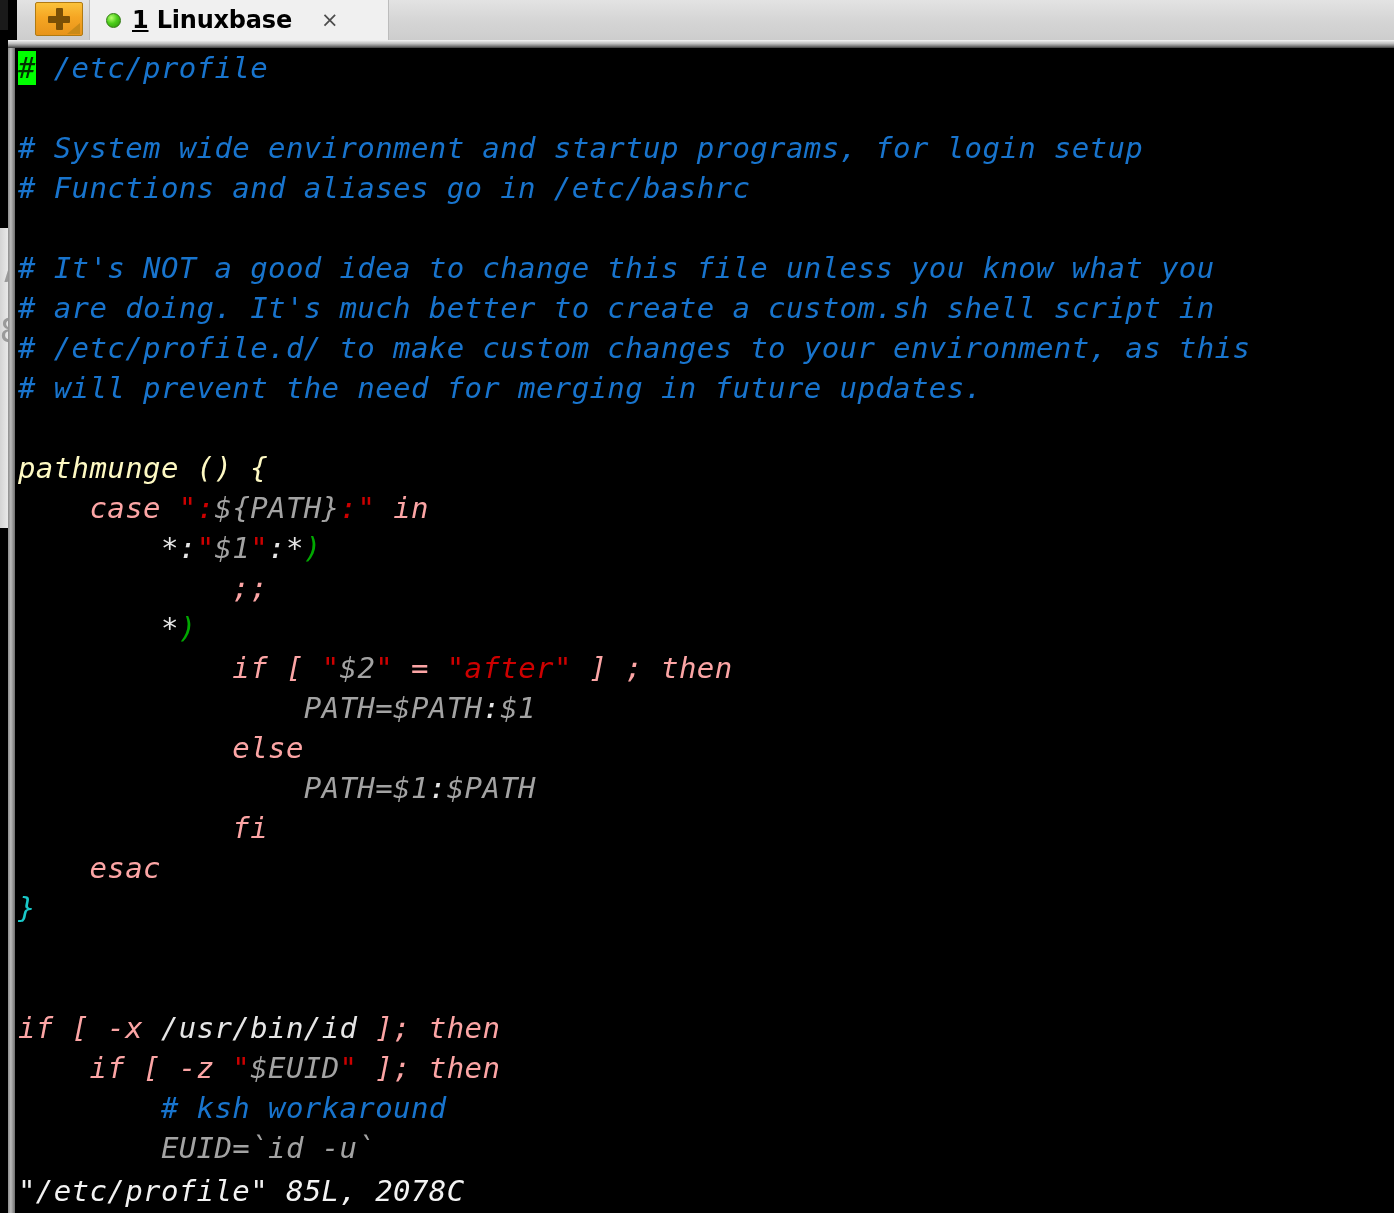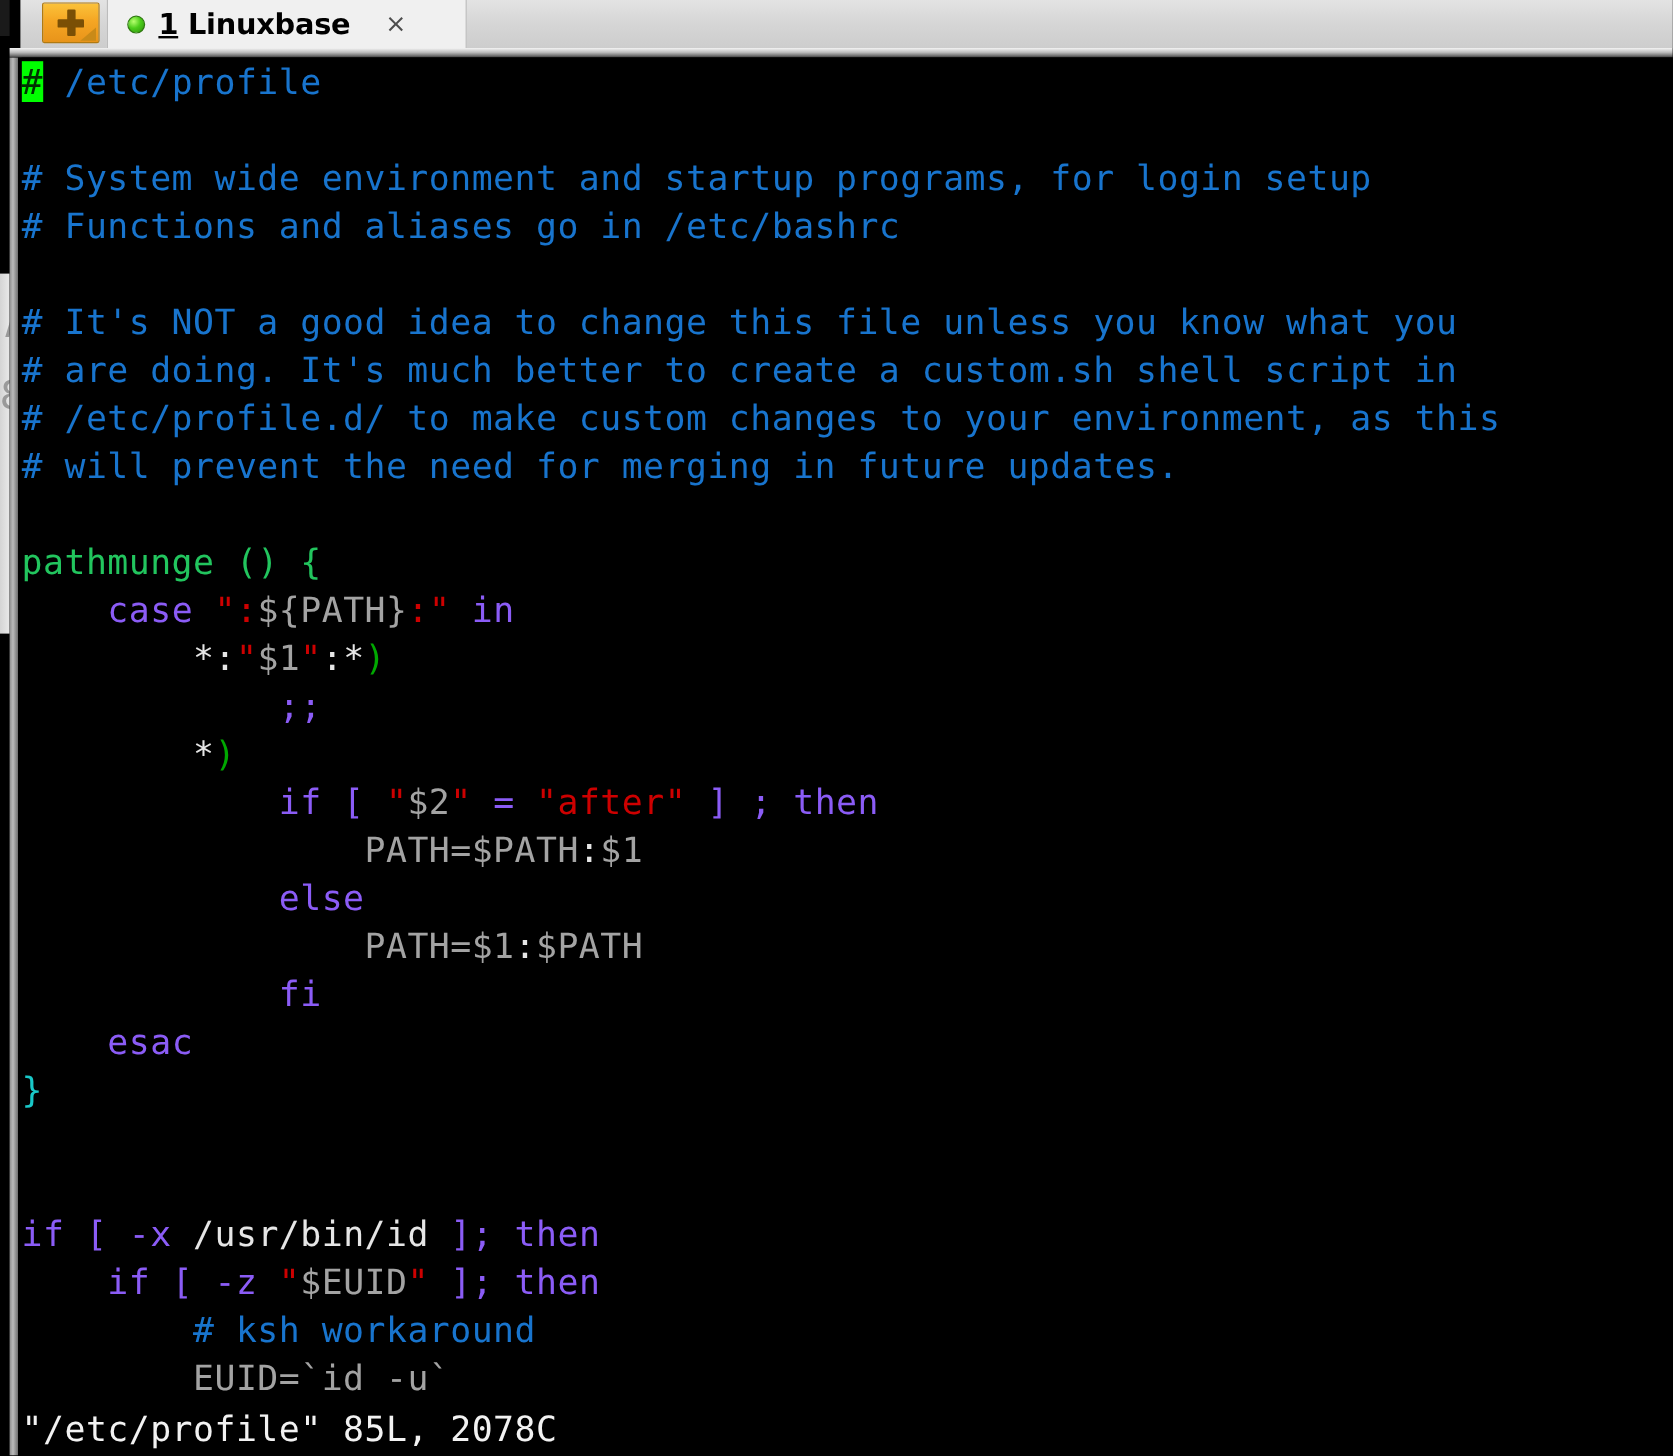--- a/index.html
+++ b/index.html
@@ -148,27 +148,28 @@
     left: 10px; top: 0;
     right: 0; bottom: 0;
     background: #000;
     color: #d8d8d8;
     font-family: "DejaVu Sans Mono", monospace;
     font-size: 29px;
     line-height: 40px;
     white-space: pre;
     overflow: hidden;
     letter-spacing: 0.4px;
+    font-style: italic;
   }
   .term .row { height: 40px; }
 
   
   .c-comment { color: #1874cd; }
-  .c-fn      { color: #22c55e; }
-  .c-kw      { color: #8b5cf6; }
+  .c-fn      { color: #fef9c3; }
+  .c-kw      { color: #fca5a5; }
   .c-str     { color: #cd0000; }
   .c-var     { color: #a3a3a3; }
   .c-plain   { color: #e6e6e6; }
   .c-paren   { color: #00a800; }
   .c-brace   { color: #19c8c8; }
 
   .cursor {
     background: #00ff00;
     color: #003000;
   }

